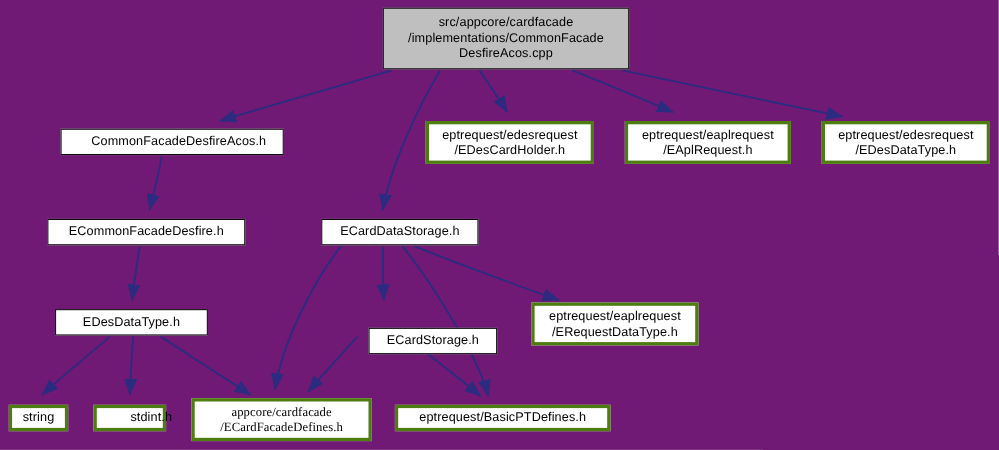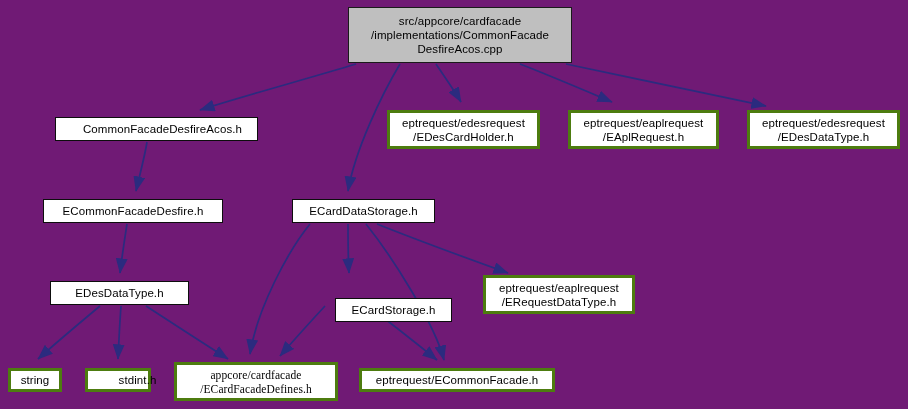--- a/index.html
+++ b/index.html
@@ -96,16 +96,16 @@
       <div class="node strong" style="left: 43px; top: 199px; width: 180px; height: 24px; align-items: center;"><span class="node-label">ECommonFacadeDesfire.h</span></div>
       <div class="node strong" style="left: 292px; top: 199px; width: 143px; height: 24px;"><span class="node-label">ECardDataStorage.h</span></div>
       <div class="node strong" style="left: 50px; top: 281px; width: 139px; height: 24px;"><span class="node-label">EDesDataType.h</span></div>
       <div class="node strong" style="left: 291px; top: 298px; width: 117px; height: 24px; margin-left: 44px;"><span class="node-label">ECardStorage.h</span></div>
       <div class="node" style="left: 483px; top: 275px; width: 152px; height: 39px;"><span class="node-label">eptrequest/eaplrequest
 /ERequestDataType.h</span></div>
       <div class="node" style="left: 8px; top: 368px; width: 54px; height: 24px;"><span class="node-label">string</span></div>
       <div class="node" style="left: 85px; top: 368px; width: 66px; height: 24px; padding-left: 39px;"><span class="node-label">stdint.h</span></div>
       <div class="node" style="left: 174px; top: 362px; width: 164px; height: 39px; font-family: Liberation Serif, serif;"><span class="node-label">appcore/cardfacade
 /ECardFacadeDefines.h</span></div>
-      <div class="node" style="left: 359px; top: 368px; width: 196px; height: 24px;"><span class="node-label">eptrequest/ECommonFacade.h</span></div>
+      <div class="node" style="left: 359px; top: 368px; width: 196px; height: 24px;"><span class="node-label">eptrequest/BasicPTDefines.h</span></div>
     </div>
 
 </div>
 
 </body></html>

